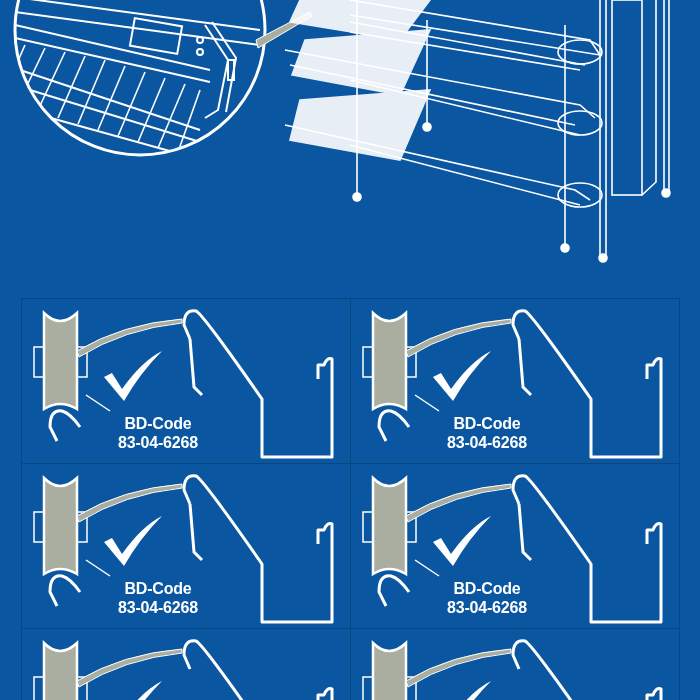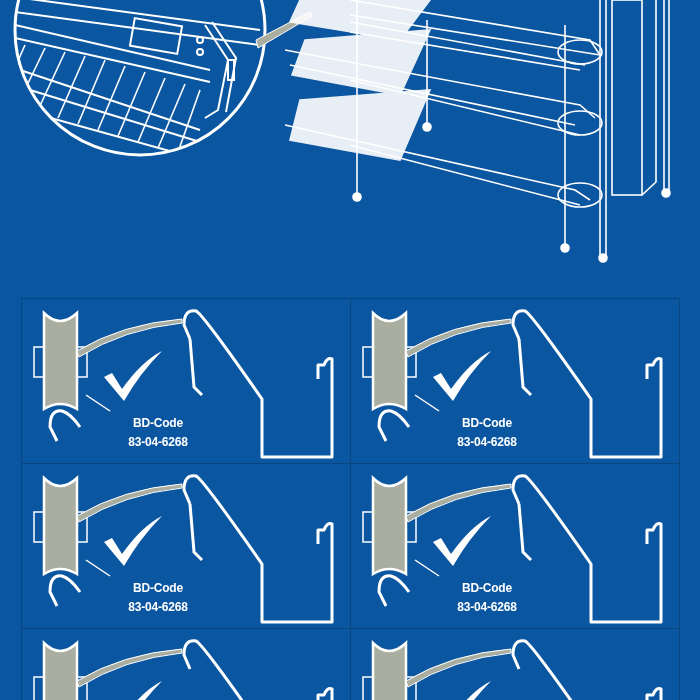--- a/index.html
+++ b/index.html
@@ -1,21 +1,21 @@
 <!DOCTYPE html>
 <html><head>
 <meta charset="utf-8">
 <style>
   html,body{margin:0;padding:0;}
   body{width:700px;height:700px;overflow:hidden;background:#0b56a1;font-family:"Liberation Sans",sans-serif;position:relative;}
   .illus{position:absolute;left:0;top:0;width:700px;height:290px;}
   .grid{position:absolute;left:21px;top:298px;width:658px;height:402px;border-left:1px solid #08467f;border-top:1px solid #08467f;}
   .cell{position:absolute;width:329px;height:165px;border-right:1px solid #08467f;border-bottom:1px solid #08467f;box-sizing:border-box;}
   .cell svg{position:absolute;left:0;top:0;}
-  .code{position:absolute;left:86px;top:115px;width:100px;text-align:center;color:#fff;font-weight:bold;font-size:12px;line-height:19px;letter-spacing:-0.2px;}
+  .code{position:absolute;left:86px;top:115px;width:100px;text-align:center;color:#fff;font-weight:bold;font-size:16px;line-height:19px;letter-spacing:-0.2px;}
   .code span{display:block;}
 </style>
 </head>
 <body>
 
 <svg class="illus" viewBox="0 0 700 290" width="700" height="290">
   <defs>
     <clipPath id="circ">
         <circle cx="140" cy="30" r="125"></circle>
       </clipPath>

